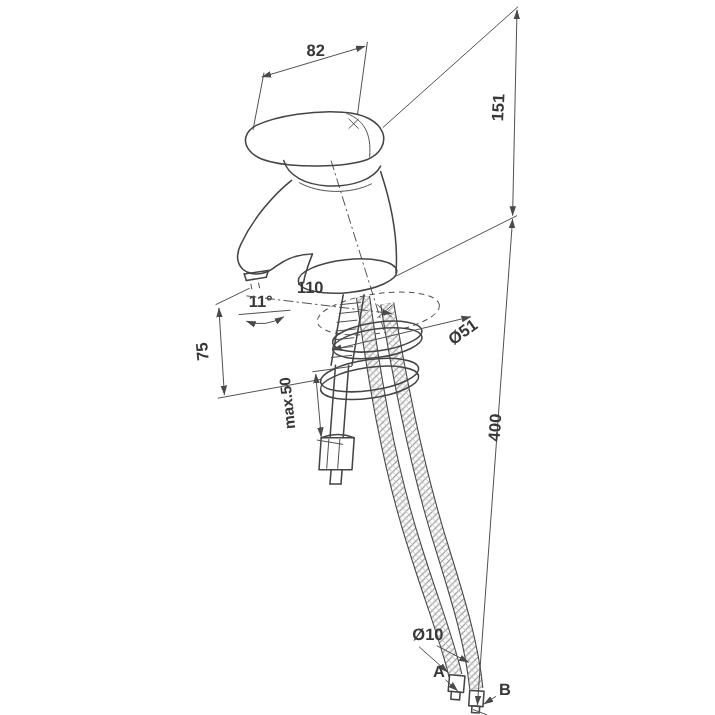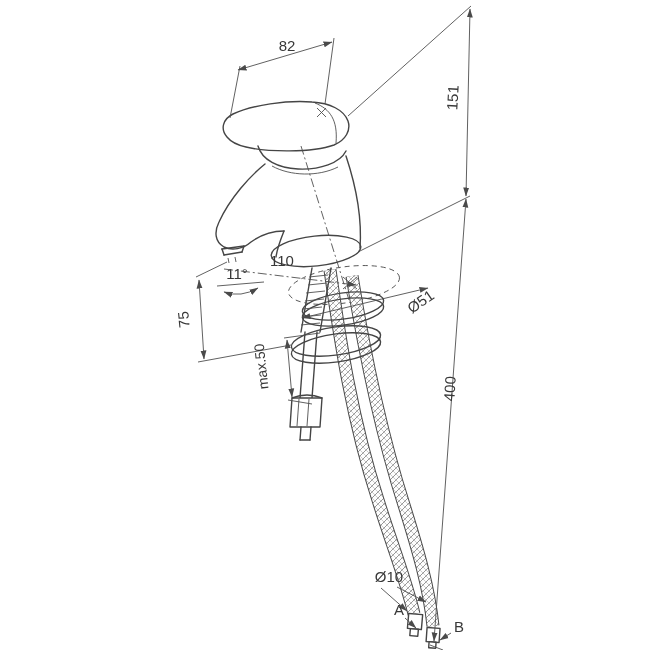--- a/index.html
+++ b/index.html
@@ -7,20 +7,21 @@
     padding: 0;
     background: #ffffff;
   }
   .sheet {
     position: relative;
     width: 524px;
     height: 650px;
     background: #ffffff;
     overflow: hidden;
     font-family: "Liberation Sans", sans-serif;
+    font-weight: bold;
   }
   svg { display: block; }
   .outline {
     stroke: #454545;
     stroke-width: 1.4;
     fill: none;
     stroke-linecap: round;
     stroke-linejoin: round;
   }
   .thin {

